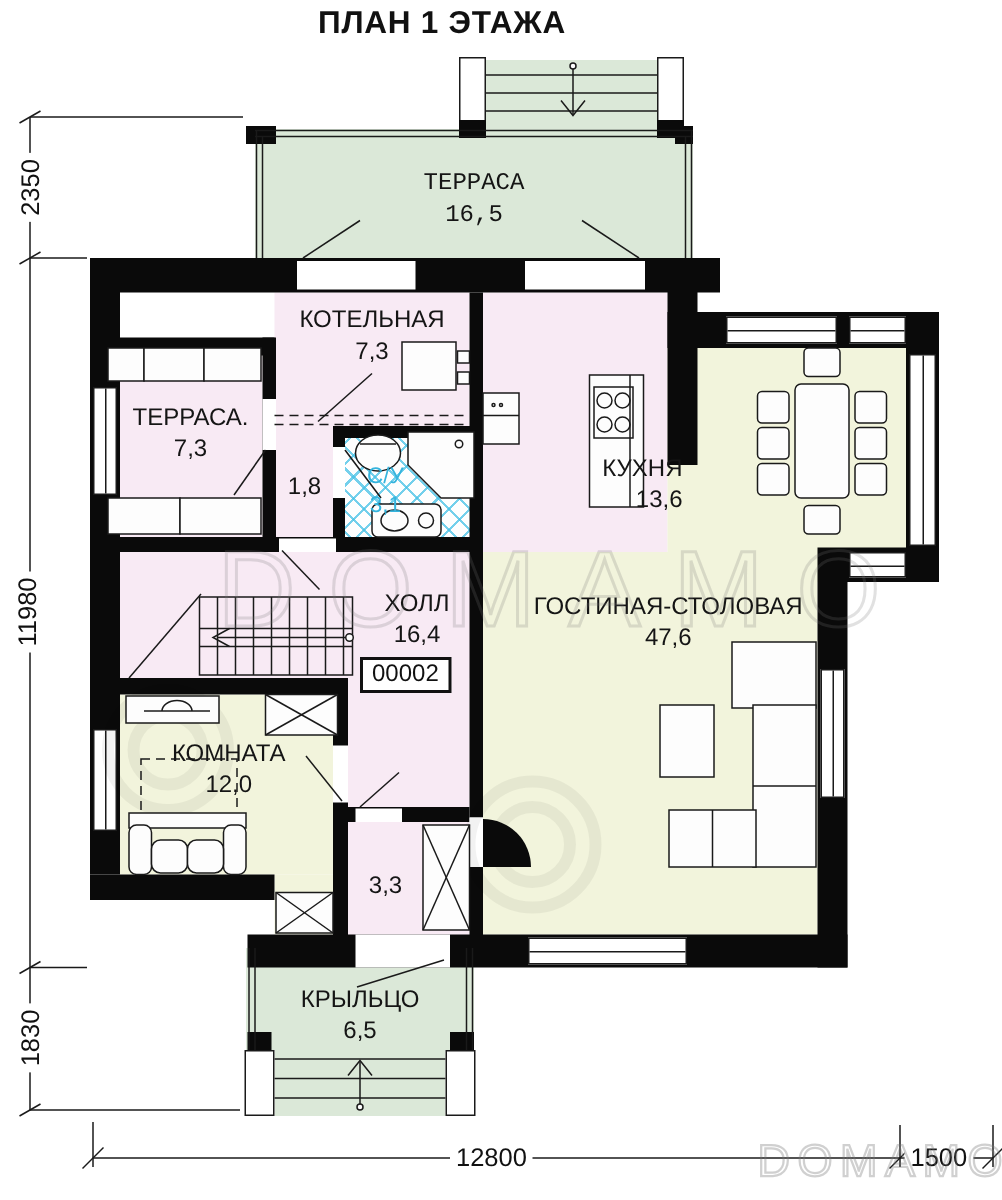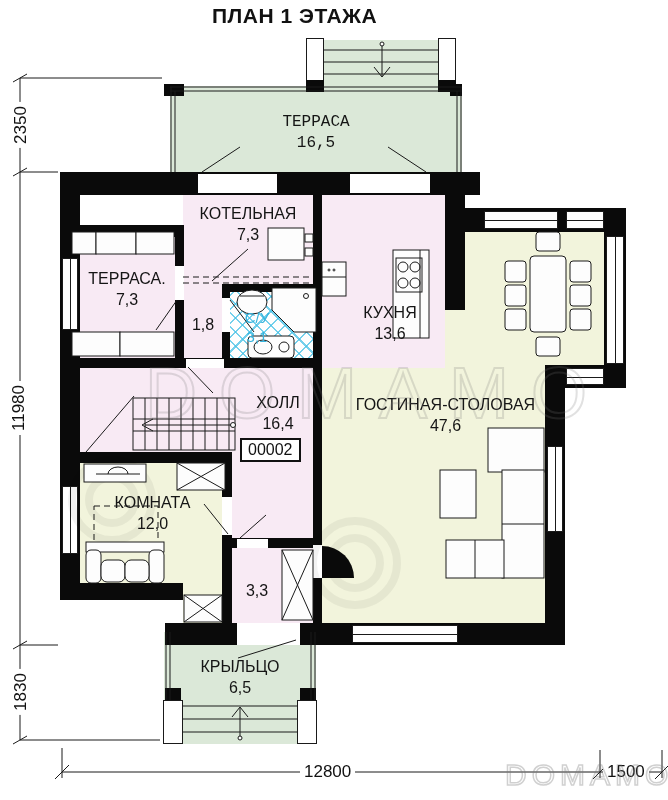--- a/index.html
+++ b/index.html
@@ -320,21 +320,21 @@
     <span class="nm">ТЕРРАСА.</span>
     <span class="nm">7,3</span>
   </div>
   <div class="rlabel" style="left:183px;top:314px;width:40px;">
     <span class="nm">1,8</span>
   </div>
   <div class="rlabel blue-label" style="left:228px;top:308px;width:58px;">
     <span class="nm">С/У</span>
     <span class="nm">3,1</span>
   </div>
-  <div class="rlabel" style="left:325px;top:302px;width:130px;">
+  <div class="rlabel" style="left:325px;top:302px;width:130px;text-align:right;">
     <span class="nm">КУХНЯ</span>
     <span class="nm">13,6</span>
   </div>
   <div class="rlabel" style="left:323px;top:394px;width:245px;">
     <span class="nm">ГОСТИНАЯ-СТОЛОВАЯ</span>
     <span class="nm">47,6</span>
   </div>
   <div class="rlabel" style="left:235px;top:392px;width:86px;">
     <span class="nm">ХОЛЛ</span>
     <span class="nm">16,4</span>

